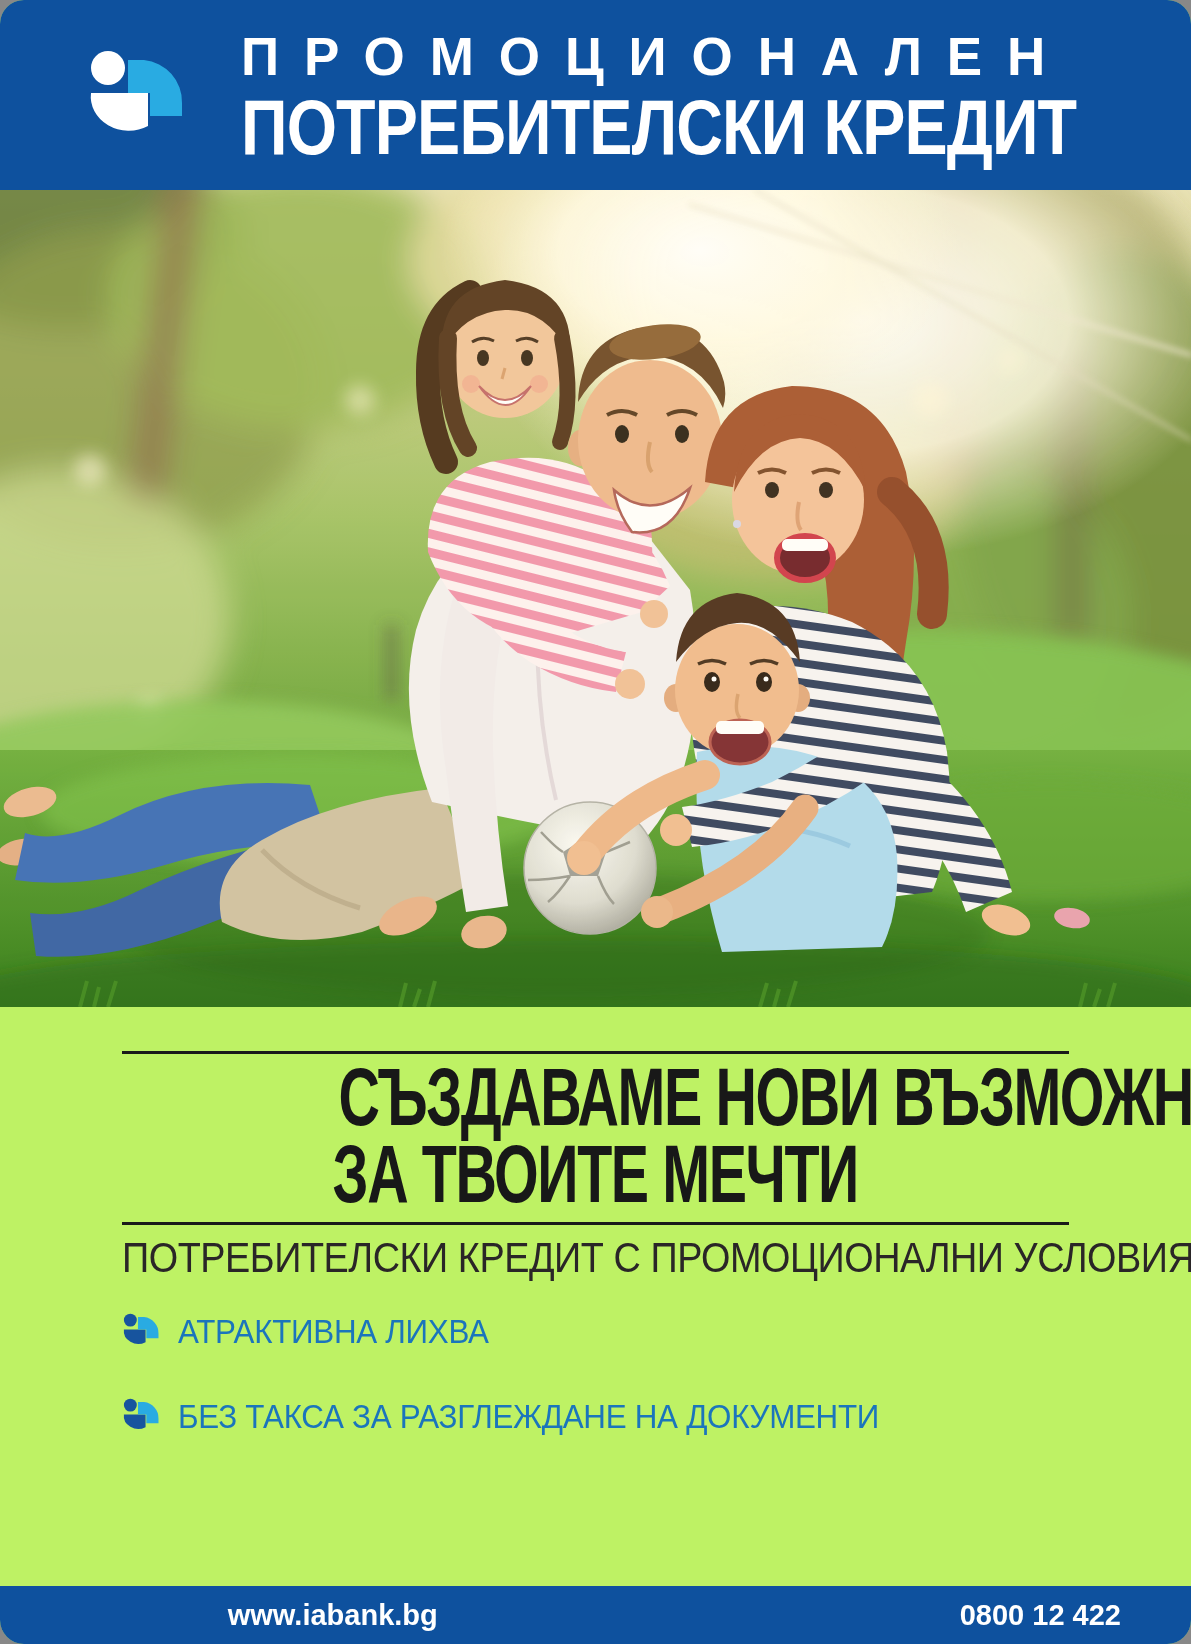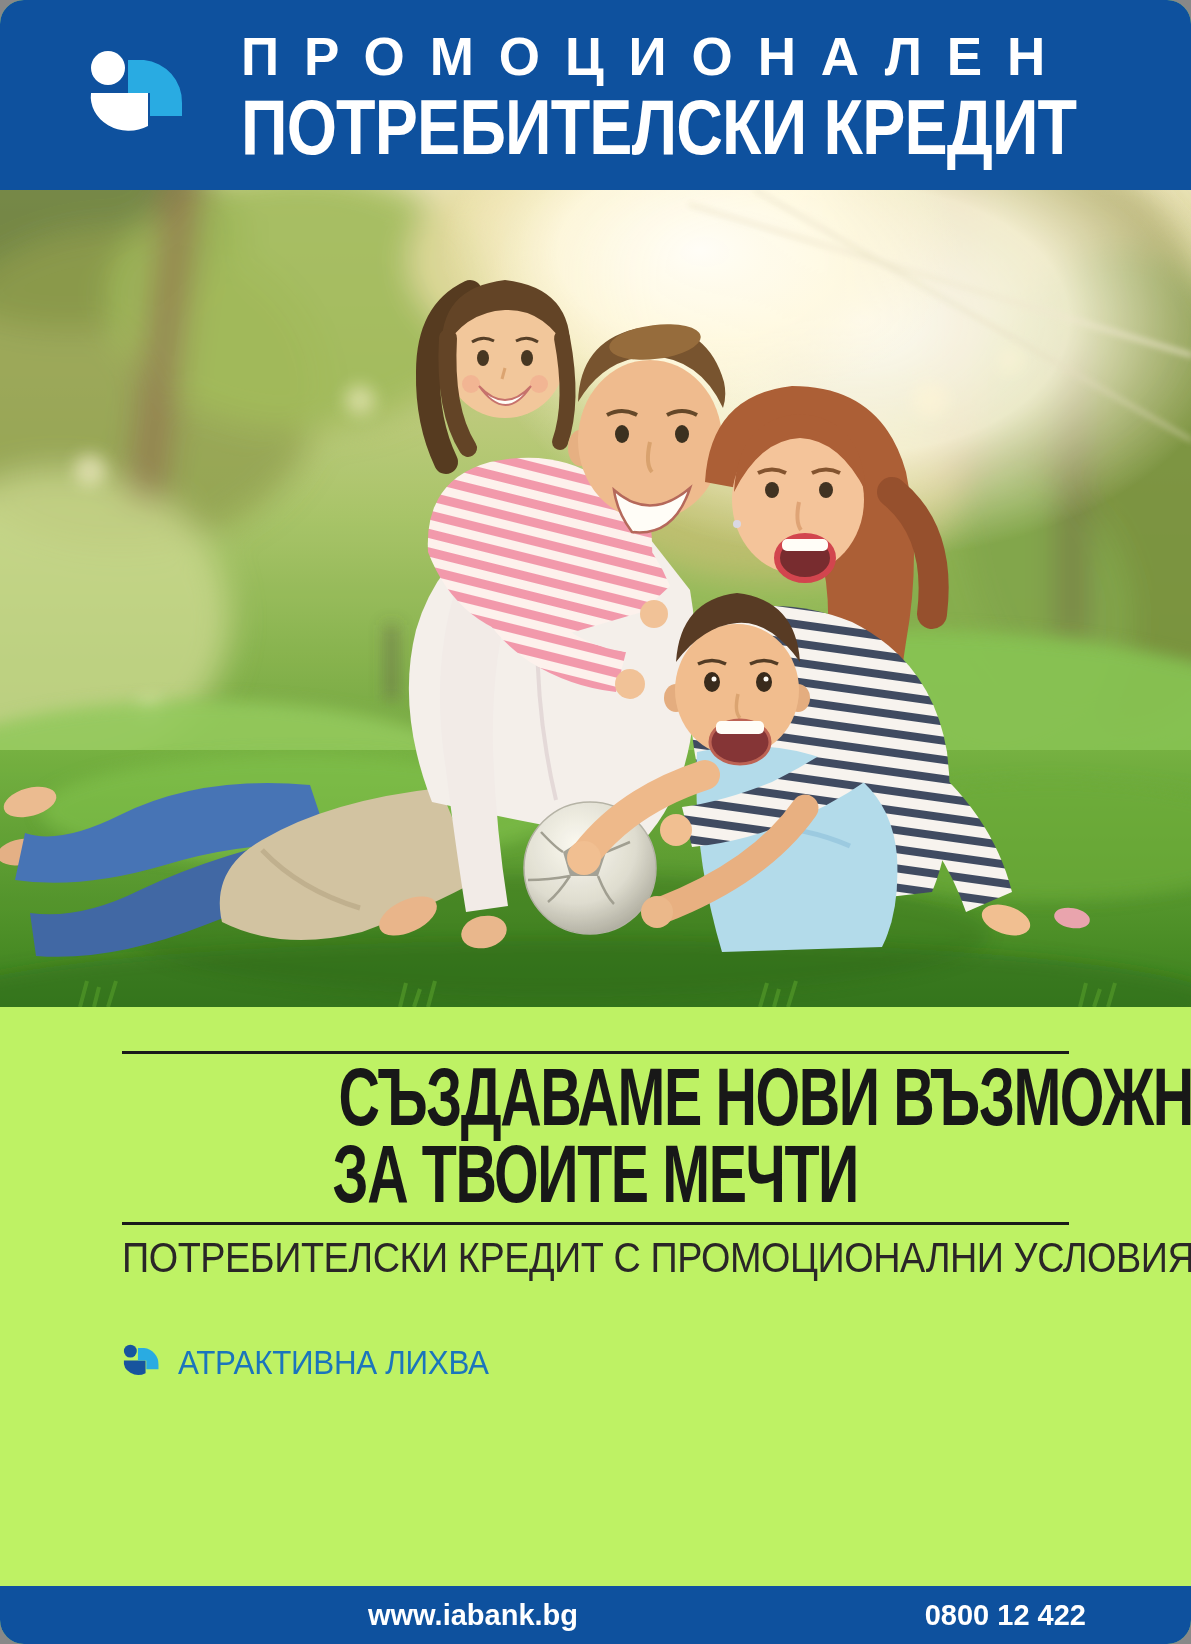--- a/index.html
+++ b/index.html
@@ -45,37 +45,37 @@
   }
   .rule-bottom { margin-top:10px; }
   
   .subtitle-row { position:absolute; top:1234px; left:122px; }
   .subtitle {
     display:inline-block; font-size:42px; font-weight:400; color:#2a2627;
     letter-spacing:-0.5px; white-space:nowrap;
     transform:scaleX(0.90); transform-origin:left center;
   }
   
-  .benefits { position:absolute; top:1343px; left:122px; }
+  .benefits { position:absolute; top:1312px; left:122px; }
   .benefit-row { display:flex; align-items:center; margin-bottom:46px; }
   .bullet-icon { width:38px; height:39px; flex:0 0 auto; margin-right:18px; }
   .benefit-label {
     display:inline-block; font-size:33px; font-weight:400; color:#1B75BC;
     letter-spacing:-0.3px; white-space:nowrap;
     transform:scaleX(0.95); transform-origin:left center;
   }
   
   .footer-bar {
     position:absolute; left:0; bottom:0; width:100%; height:58px;
     background:#0E519E; color:#fff; display:flex; align-items:center;
     font-weight:700; font-size:29px;
   }
-  .footer-bar .f-left  { flex:1; text-align:right;  padding-left:70px; }
+  .footer-bar .f-left  { flex:1; text-align:center;  padding-left:70px; }
   .footer-bar .f-mid   { flex:1; text-align:center; }
-  .footer-bar .f-right { flex:1; text-align:right; padding-right:105px; }
+  .footer-bar .f-right { flex:1; text-align:right; padding-right:70px; }
 </style>
 </head>
 <body>
 
 <div class="page">
 
   <div class="header-bar">
     <svg class="logo" viewBox="0 0 100 100" aria-hidden="true">
       <circle cx="22" cy="20" r="17" fill="#ffffff"></circle>
       <path d="M5,45 H62 V78 A38,34 0 0 1 5,45 Z" fill="#ffffff"></path>
@@ -291,20 +291,28 @@
 
   <div class="benefits">
     <div class="benefit-row">
       <svg class="bullet-icon" viewBox="0 0 100 100" aria-hidden="true">
         <circle cx="22" cy="20" r="17" fill="#17549E"></circle>
         <path d="M5,45 H62 V78 A38,34 0 0 1 5,45 Z" fill="#17549E"></path>
         <path d="M42,12 H58 A42,42 0 0 1 96,55 V68 H64 V45 H42 Z" fill="#29ABE2"></path>
       </svg>
       <span class="benefit-label">АТРАКТИВНА ЛИХВА</span>
     </div>
+    <div class="benefit-row">
+      <svg class="bullet-icon" viewBox="0 0 100 100" aria-hidden="true">
+        <circle cx="22" cy="20" r="17" fill="#17549E"></circle>
+        <path d="M5,45 H62 V78 A38,34 0 0 1 5,45 Z" fill="#17549E"></path>
+        <path d="M42,12 H58 A42,42 0 0 1 96,55 V68 H64 V45 H42 Z" fill="#29ABE2"></path>
+      </svg>
+      <span class="benefit-label">БЕЗ ТАКСА ЗА РАЗГЛЕЖДАНЕ НА ДОКУМЕНТИ</span>
+    </div>
   </div>
 
   <div class="footer-bar">
     <div class="f-left">www.iabank.bg</div>
     <div class="f-right">0800 12 422</div>
   </div>
 
 </div>
 
 </body></html>

